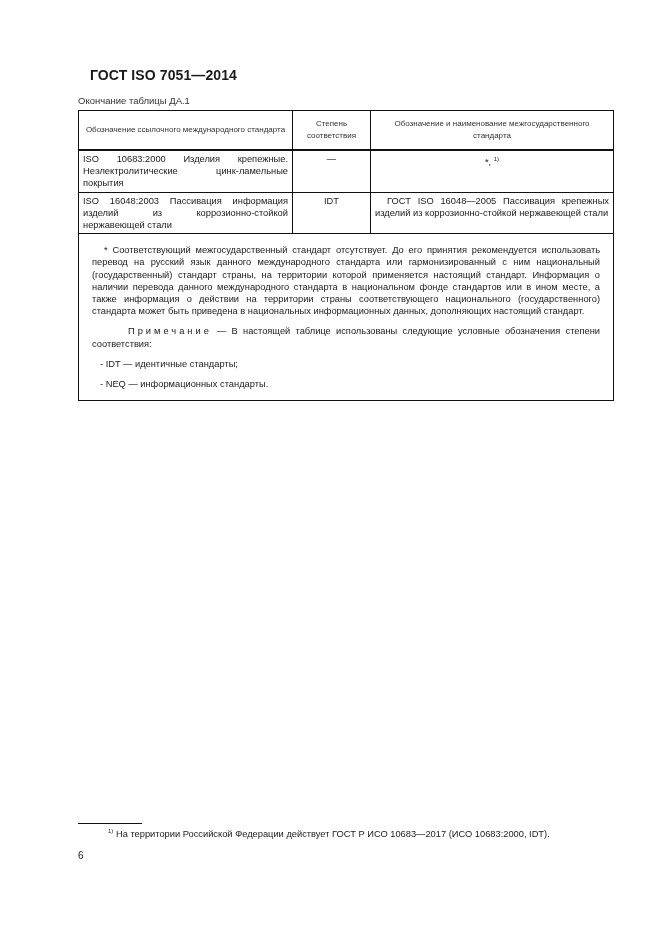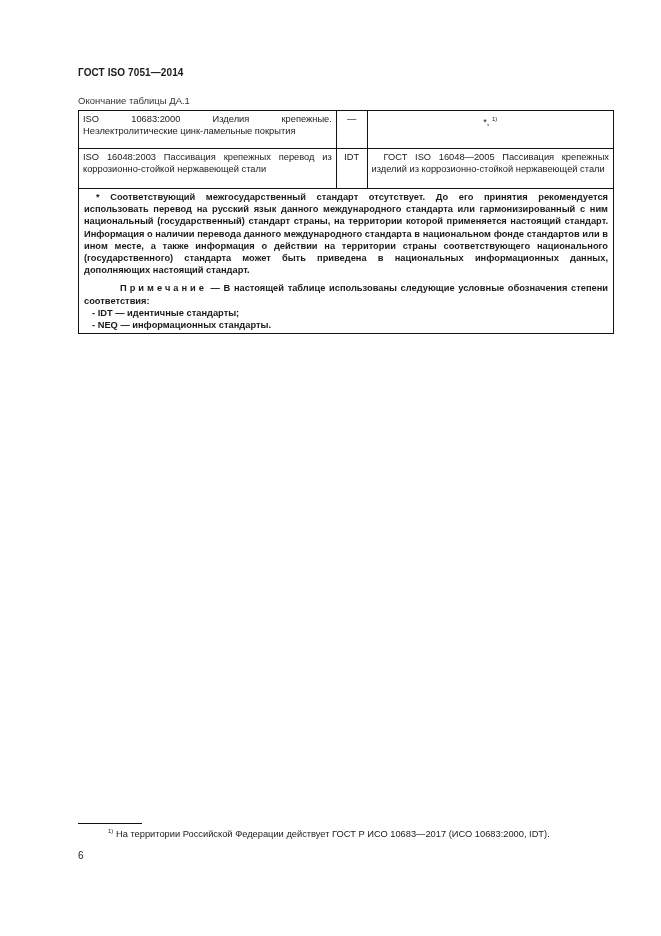--- a/index.html
+++ b/index.html
@@ -1,22 +1,22 @@
 <!DOCTYPE html>
 <html><head>
   <meta charset="utf-8">
   <style>
     html, body { margin: 0; padding: 0; background: #ffffff; }
     body {
       width: 661px; height: 936px; position: relative; overflow: hidden;
       font-family: "Liberation Sans", sans-serif; color: #1a1a1a;
     }
     .doc-title {
-      position: absolute; left: 78px; top: 67px;
-      font-size: 10px; font-weight: bold; letter-spacing: 0.1px;
+      position: absolute; left: 90px; top: 67px;
+      font-size: 14px; font-weight: bold; letter-spacing: 0.1px;
     }
     .table-caption {
       position: absolute; left: 78px; top: 95px;
       font-size: 9.5px; color: #333;
     }
     table.main {
       position: absolute; left: 78px; top: 110px;
       width: 536px; border-collapse: collapse;
       font-size: 9.3px; line-height: 12.2px;
     }
@@ -30,21 +30,21 @@
     }
     .c1 { width: 205px; }
     .c2 { width: 69px; }
     .justify { text-align: justify; text-align-last: left; }
     .center { text-align: center; }
     .sup { font-size: 6px; vertical-align: super; }
     .r1 td { height: 33px; margin-top: 48px; }
     .r2 td { height: 35px; }
     .indent { text-indent: 12px; }
     .footer-cell { padding: 2px 5px 2px 5px !important; }
-    .footer-cell p { margin: 0; font-weight: bold; }
+    .footer-cell p { margin: 8px; }
     .footer-cell p.note { margin-top: 6px; }
     .spaced { letter-spacing: 3px; padding-left: 24px; }
     .list-item { padding-left: 8px; }
     .fn-rule {
       position: absolute; left: 78px; top: 823px; width: 64px; height: 0;
       border-top: 1px solid #111;
     }
     .footnote {
       position: absolute; left: 108px; top: 828px; font-size: 9.3px;
     }
@@ -53,27 +53,32 @@
     }
   </style>
 </head>
 <body>
 
 <div class="doc-title">ГОСТ ISO 7051—2014</div>
 <div class="table-caption">Окончание таблицы ДА.1</div>
 
 <table class="main">
   <tbody>
+      <tr>
+    <th class="c1">Обозначение ссылочного международного стандарта</th>
+    <th class="c2">Степень соответствия</th>
+    <th>Обозначение и наименование межгосударственного стандарта</th>
+  </tr>
   <tr class="r1">
     <td class="justify">ISO 10683:2000 Изделия крепежные. Неэлектролитические цинк-ламельные покрытия</td>
     <td class="center">—</td>
     <td class="center"><span>*</span>, <span class="sup">1)</span></td>
   </tr>
   <tr class="r2">
-    <td class="justify">ISO 16048:2003 Пассивация крепежных перевод из коррозионно-стойкой нержавеющей стали</td>
+    <td class="justify">ISO 16048:2003 Пассивация информация изделий из коррозионно-стойкой нержавеющей стали</td>
     <td class="center">IDT</td>
     <td class="justify indent">ГОСТ ISO 16048—2005 Пассивация крепежных изделий из коррозионно-стойкой нержавеющей стали</td>
   </tr>
   <tr>
     <td colspan="3" class="footer-cell">
       <p class="justify indent">* Соответствующий межгосударственный стандарт отсутствует. До его принятия рекомендуется использовать перевод на русский язык данного международного стандарта или гармонизированный с ним национальный (государственный) стандарт страны, на территории которой применяется настоящий стандарт. Информация о наличии перевода данного международного стандарта в национальном фонде стандартов или в ином месте, а также информация о действии на территории страны соответствующего национального (государственного) стандарта может быть приведена в национальных информационных данных, дополняющих настоящий стандарт.</p>
       <p class="note justify indent"><span class="spaced">Примечание</span><span> — В настоящей таблице использованы следующие условные обозначения степени соответствия:</span></p>
       <p class="list-item">- IDT — идентичные стандарты;</p>
       <p class="list-item">- NEQ — информационных стандарты.</p>
     </td>

